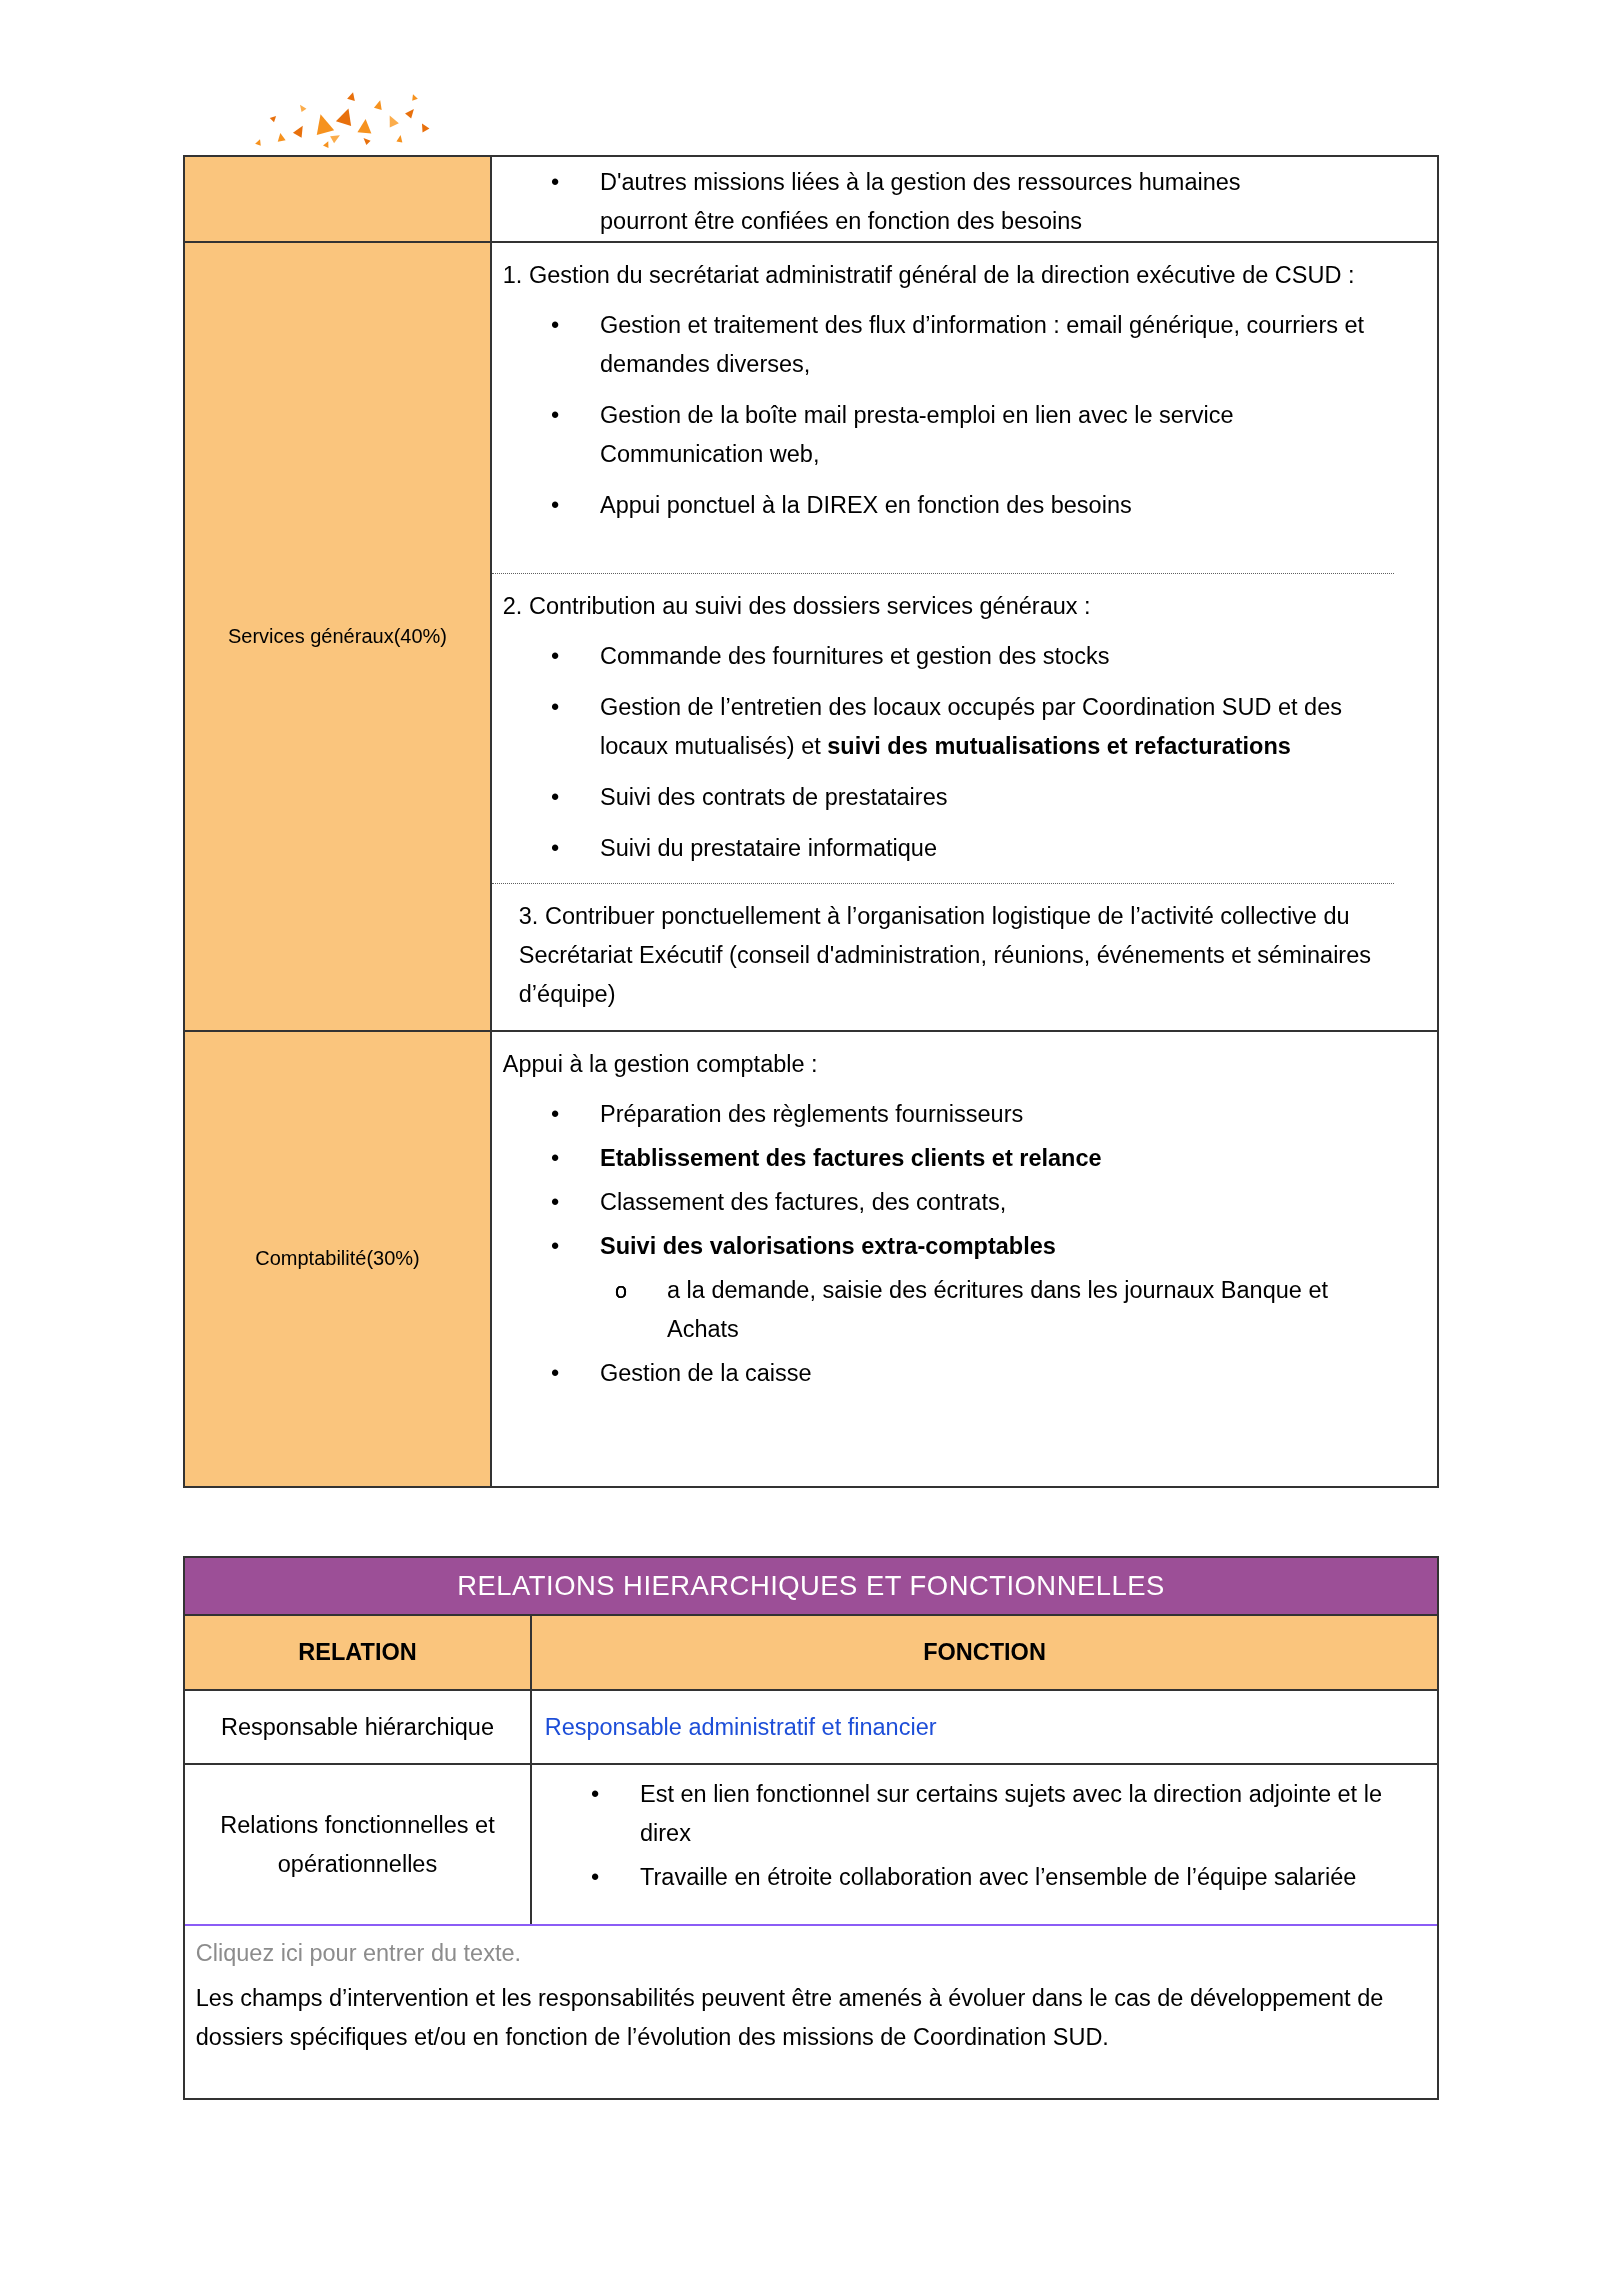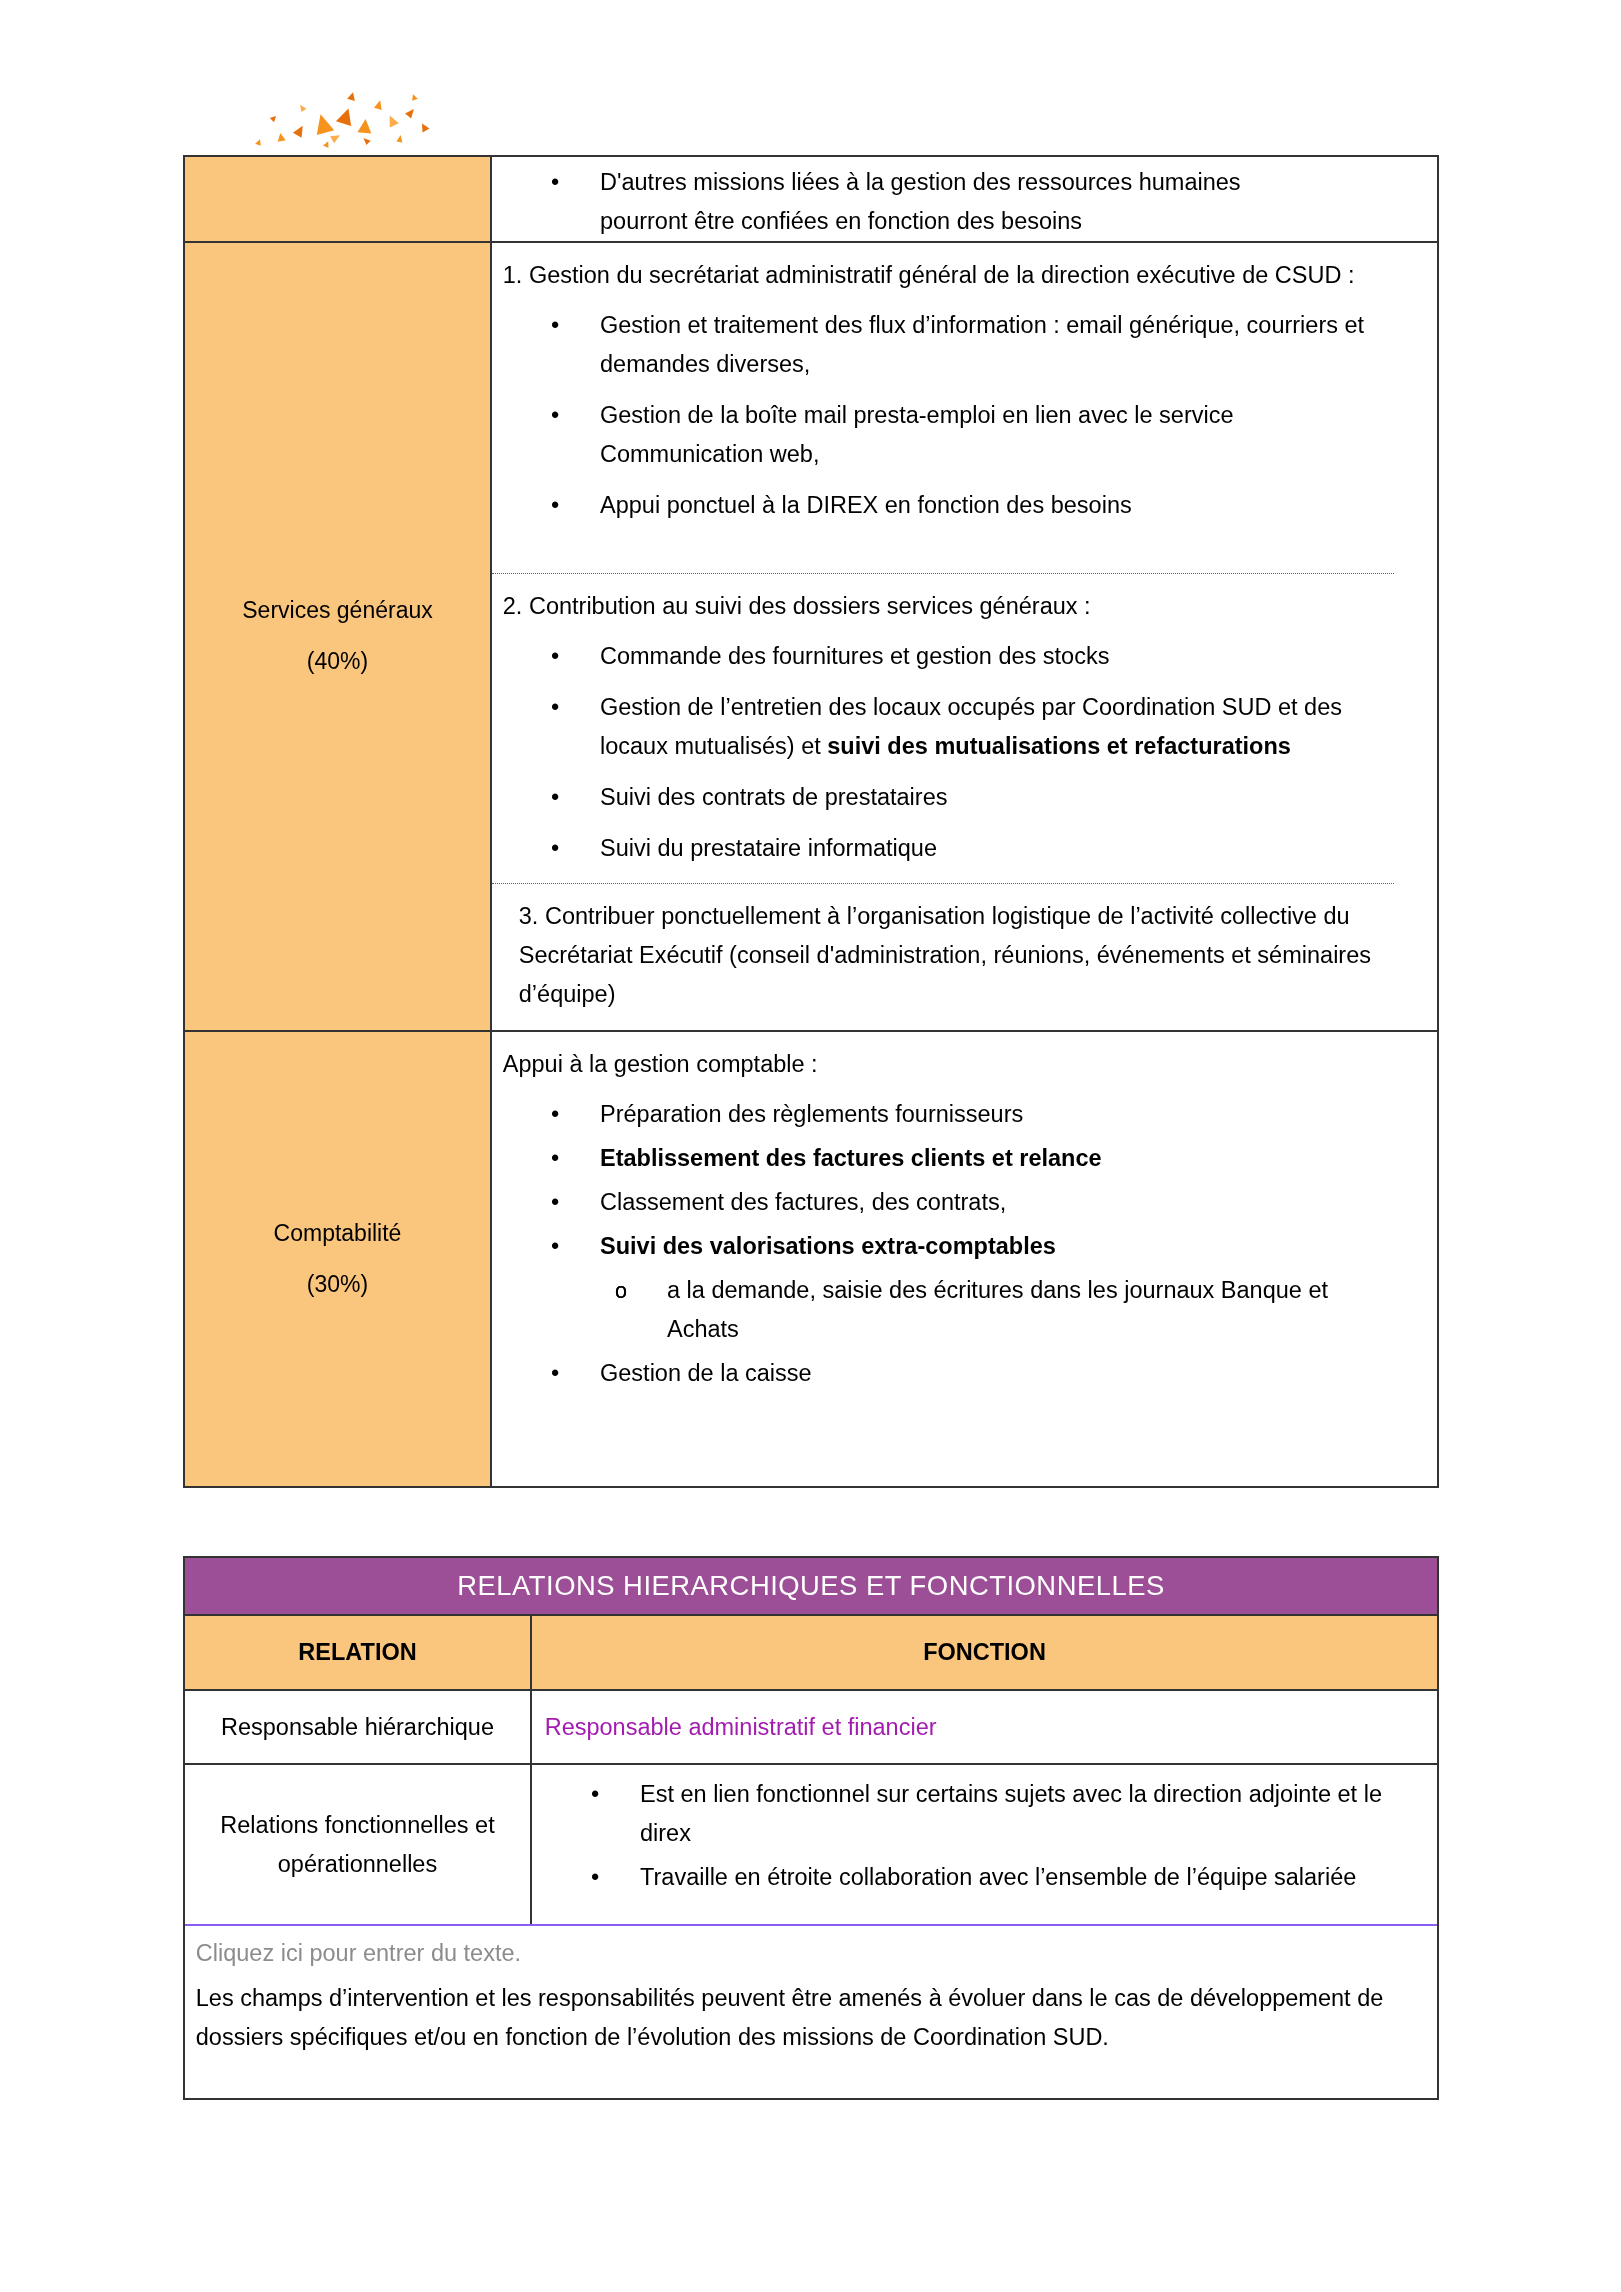--- a/index.html
+++ b/index.html
@@ -13,22 +13,22 @@
 
   
   .tbl{position:absolute;left:183px;width:1256px;border:2px solid #333;background:#fff;}
   #missions{top:155px;}
   #relations{top:1556px;}
   .row{display:flex;border-top:2px solid #333;}
   .row:first-child{border-top:none;}
 
   
   .catcell{flex:0 0 307px;background:var(--orange);border-right:2px solid #333;
-           display:flex;flex-direction:column;justify-content:center;align-items:center;
-           text-align:center;font-size:23px;line-height:51px;}
+           display:flex;flex-direction:row;justify-content:center;align-items:center;
+           text-align:center;font-size:20px;line-height:51px;}
   .bodycell{flex:1;font-size:23.5px;line-height:39px;padding-right:43px;overflow:hidden;}
   .row1{min-height:80px;}
   .row2{min-height:779px;}
   .row3{min-height:456px;}
   .sec{padding-top:12.7px;padding-bottom:3.9px;}
   .sec + .sec{border-top:1px dotted #5f5f5f;}
   .s1{min-height:330px;}
   .s2{min-height:303px;}
   .s3{min-height:143px;padding-left:16px;}
   .sec-h{padding-left:10.8px;margin-bottom:11.8px;}
@@ -49,21 +49,21 @@
   .hdr-row{min-height:75px;}
   .hcell{background:var(--orange);font-weight:bold;font-size:23.5px;
          display:flex;align-items:center;justify-content:center;text-align:center;}
   .hleft{flex:0 0 347px;border-right:2px solid #333;}
   .hright{flex:1;}
   .rcell{flex:0 0 347px;border-right:2px solid #333;display:flex;align-items:center;
          justify-content:center;text-align:center;font-size:23.5px;line-height:39px;padding:5.9px 3.9px;}
   .rrow1{min-height:74px;}
   .rrow2{min-height:161px;}
   .fcell{flex:1;display:flex;align-items:center;font-size:23.5px;line-height:39px;
-         padding-left:12.7px;color:#a21caf;}
+         padding-left:12.7px;color:#1d4ed8;}
   .fcell2{flex:1;font-size:23.5px;line-height:39px;padding:9.8px 39px 3.9px 0;}
   .footer-row{display:block;border-top:2px solid #8b5cf6;min-height:174px;padding:7.8px 24.5px 9.8px 10.8px;}
   .placeholder{color:#8c8c8c;font-size:23.5px;line-height:39px;}
   .note{font-size:23.5px;line-height:39px;max-width:1220px;margin-top:5.9px;}
 </style>
 </head>
 <body>
 
 <div class="page">
 

